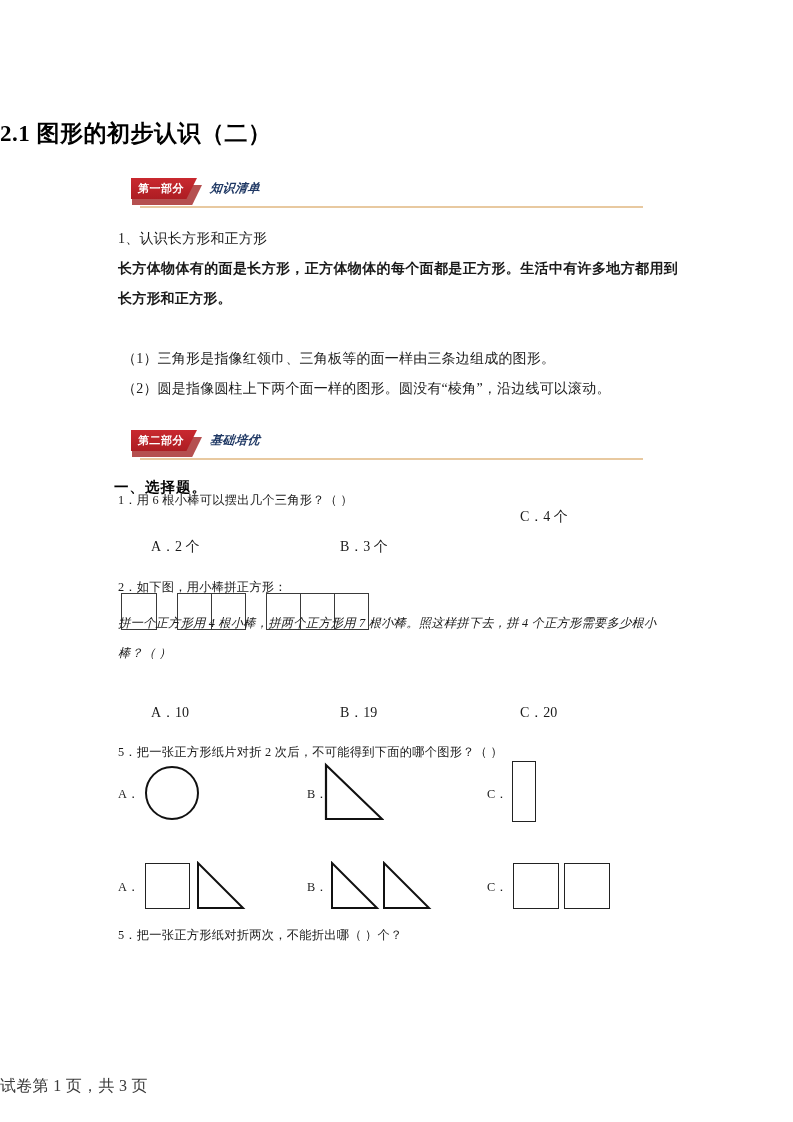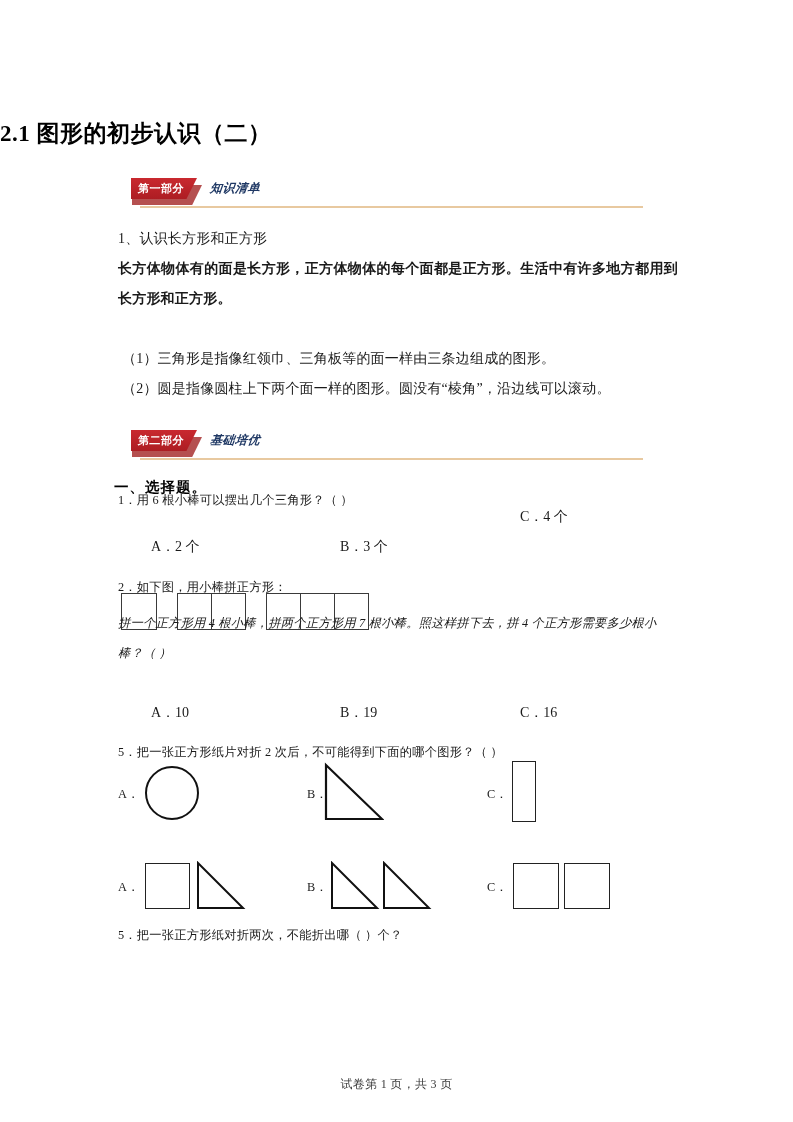--- a/index.html
+++ b/index.html
@@ -168,22 +168,22 @@
     font-size: 12.3px;
     color: #1a1a1a;
   }
 
   
   .footer {
     position: absolute;
     left: 0;
     top: 1076px;
     width: 793px;
-    text-align: center;
-    font-size: 12px;
+    text-align: left;
+    font-size: 16px;
     color: #3a3a3a;
     letter-spacing: 0.3px;
   }
 </style>
 </head>
 <body>
 
 <div class="page">
 
   <div class="doc-title">2.1 图形的初步认识（二）</div>
@@ -229,21 +229,21 @@
     <div class="sq" style="left:266px;top:593px;width:35px;height:37px;"></div>
     <div class="sq" style="left:300px;top:593px;width:35px;height:37px;"></div>
     <div class="sq" style="left:334px;top:593px;width:35px;height:37px;"></div>
 
     <div class="dots" style="left:378px;top:608px;">……</div>
   </div>
 
   <div class="qline" style="top:608px;font-style:italic;">拼一个正方形用 4 根小棒，拼两个正方形用 7 根小棒。照这样拼下去，拼 4 个正方形需要多少根小棒？（    ）</div>
   <div class="opt" style="left:118px;top:704px;">A．10</div>
   <div class="opt" style="left:307px;top:704px;">B．19</div>
-  <div class="opt" style="left:487px;top:704px;">C．16</div>
+  <div class="opt" style="left:487px;top:704px;">C．20</div>
 
   <div class="qline" style="top:737px;">5．把一张正方形纸片对折 2 次后，不可能得到下面的哪个图形？（    ）</div>
 
   <div class="optlabel" style="left:118px;top:786px;">A．</div>
   <div class="circle-shape" style="left:145px;top:766px;width:54px;height:54px;"></div>
 
   <div class="optlabel" style="left:307px;top:786px;">B．</div>
   <svg class="tri" style="left:324px;top:762px;" width="60" height="60" viewBox="0 0 60 60">
     <polygon points="2,3 2,57 58,57" fill="none" stroke="#111" stroke-width="2.2"></polygon>
   </svg>

